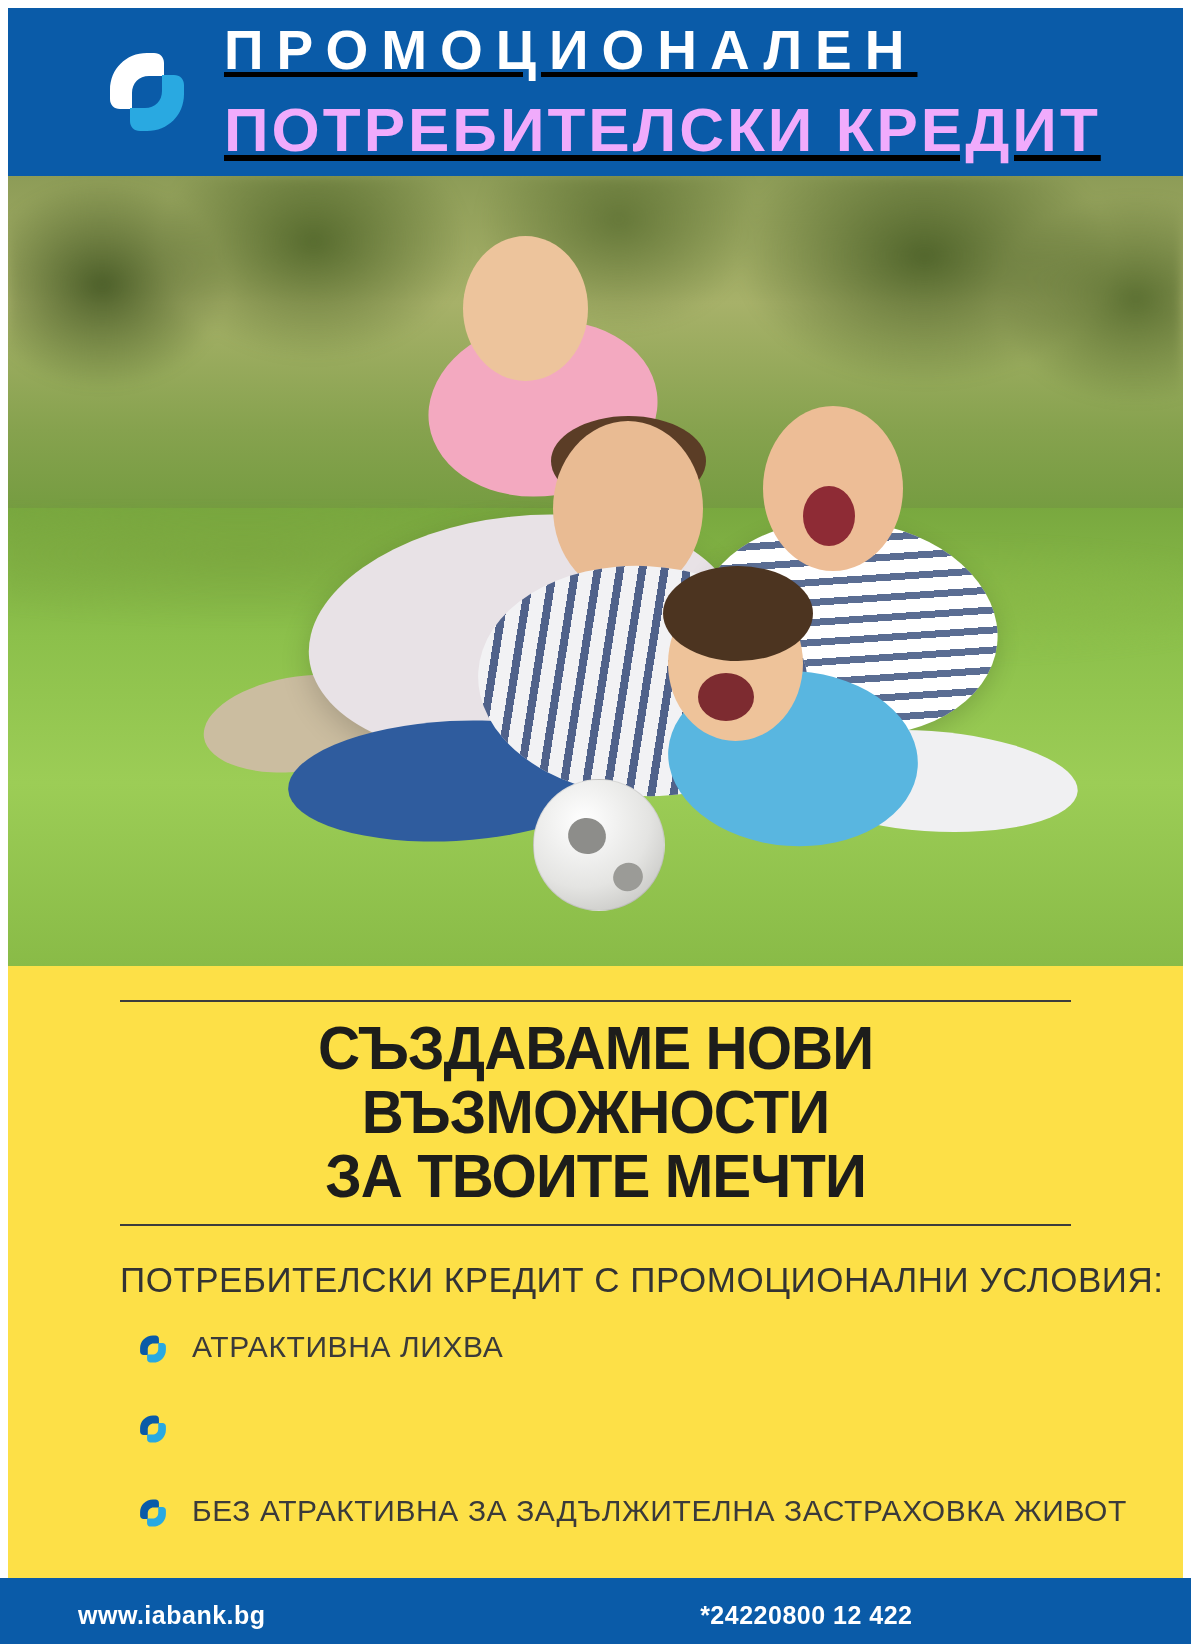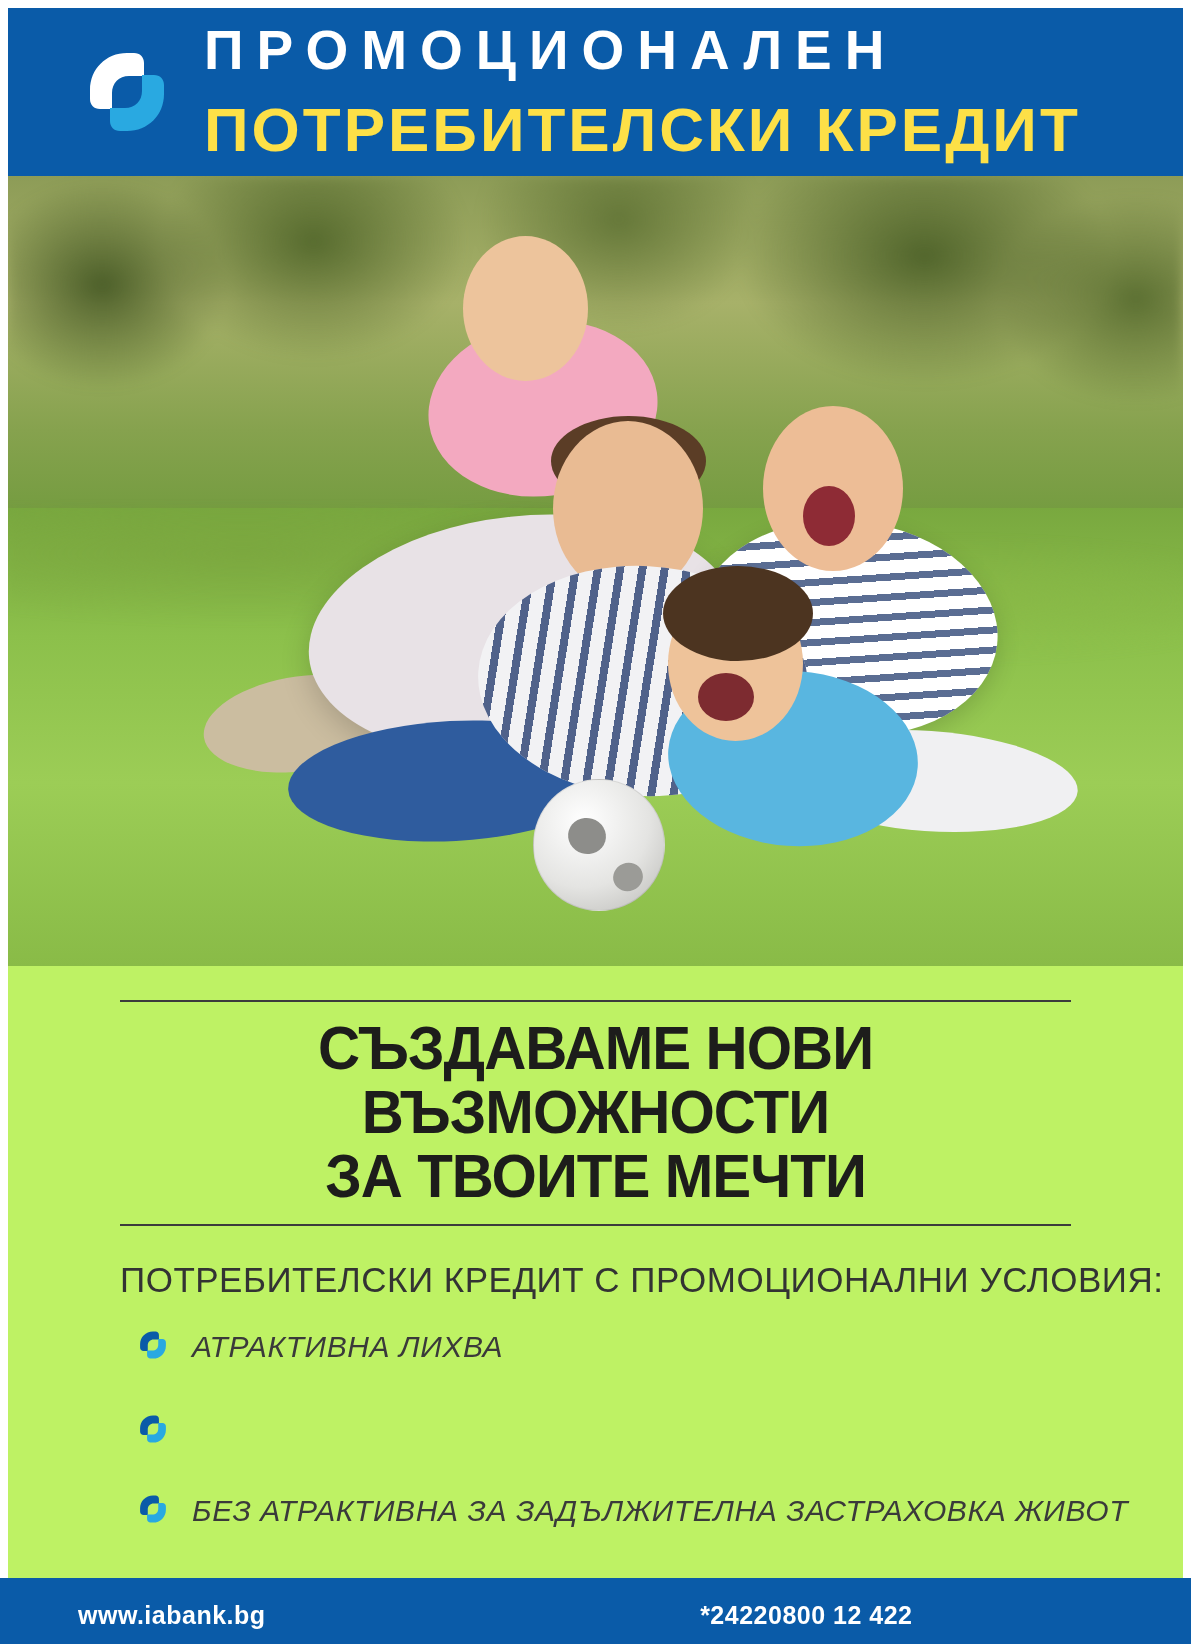--- a/index.html
+++ b/index.html
@@ -25,24 +25,25 @@
     display: flex;
     flex-direction: column;
   }
 
   
   .header {
     background: #0a5ba8;
     height: 168px;
     display: flex;
     align-items: center;
-    padding-left: 76px;
+    padding-left: 96px;
     box-sizing: border-box;
     position: relative;
     flex: none;
+    text-decoration: underline;
   }
 
   .logo-mark {
     width: 86px;
     height: 86px;
     position: relative;
     flex: none;
     margin-right: 34px;
   }
 
@@ -53,21 +54,21 @@
     line-height: 1.0;
   }
   .header-line1 {
     color: #ffffff;
     font-size: 55px;
     font-weight: bold;
     letter-spacing: 13px;
     white-space: nowrap;
   }
   .header-line2 {
-    color: #fde047;
+    color: #f0abfc;
     font-size: 62px;
     font-weight: bold;
     letter-spacing: 3px;
     white-space: nowrap;
     margin-top: 21px;
   }
 
   
   .hero {
     height: 790px;
@@ -274,21 +275,21 @@
     left: 605px; bottom: 35px;
     border-radius: 6px;
     transform: rotate(-22deg);
   }
 
   
   .content {
     flex: 1;
     padding: 34px 112px 0 112px;
     box-sizing: border-box;
-    background: #bef264;
+    background: #fde047;
   }
   .rule {
     height: 2px;
     background: #3c3c3c;
     width: 100%;
   }
   .headline {
     text-align: center;
     color: #1d1d1b;
     font-weight: bold;
@@ -307,23 +308,22 @@
     letter-spacing: 0.5px;
     padding: 34px 0 8px 0;
     white-space: nowrap;
   }
 
   .bullets {
     padding: 22px 0 0 18px;
   }
   .bullet {
     display: flex;
-    align-items: flex-start;
+    align-items: flex-end;
     margin-bottom: 50px;
-    font-style: italic;
   }
   .bullet-icon {
     width: 30px;
     height: 30px;
     position: relative;
     flex: none;
     margin-right: 24px;
   }
   .bullet-text {
     color: #3a3a3a;

